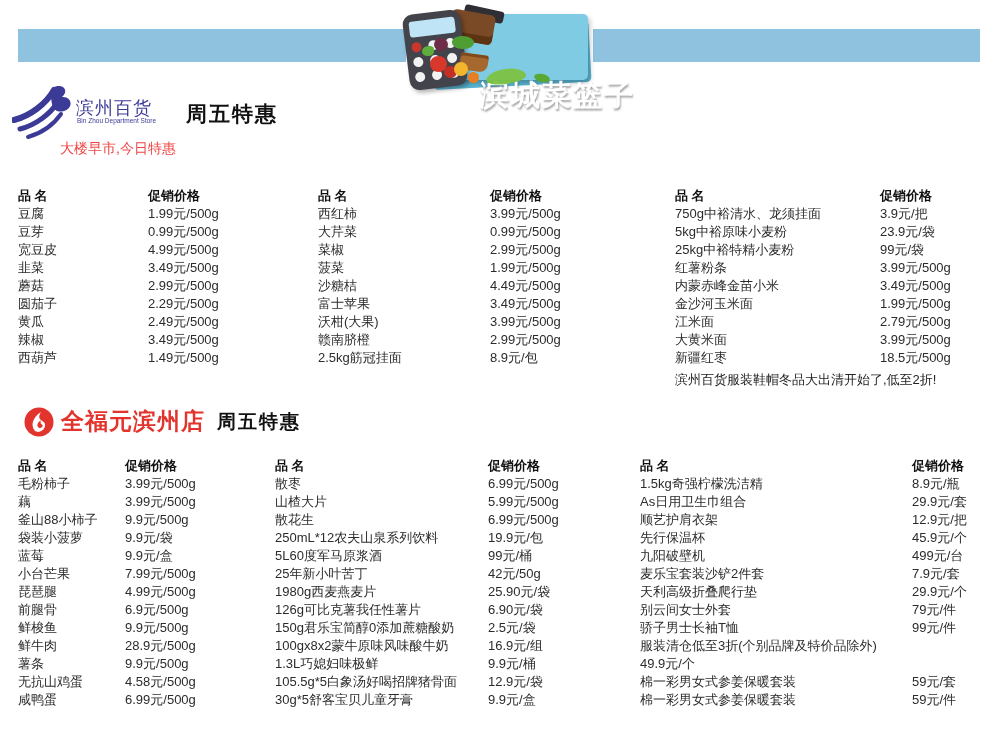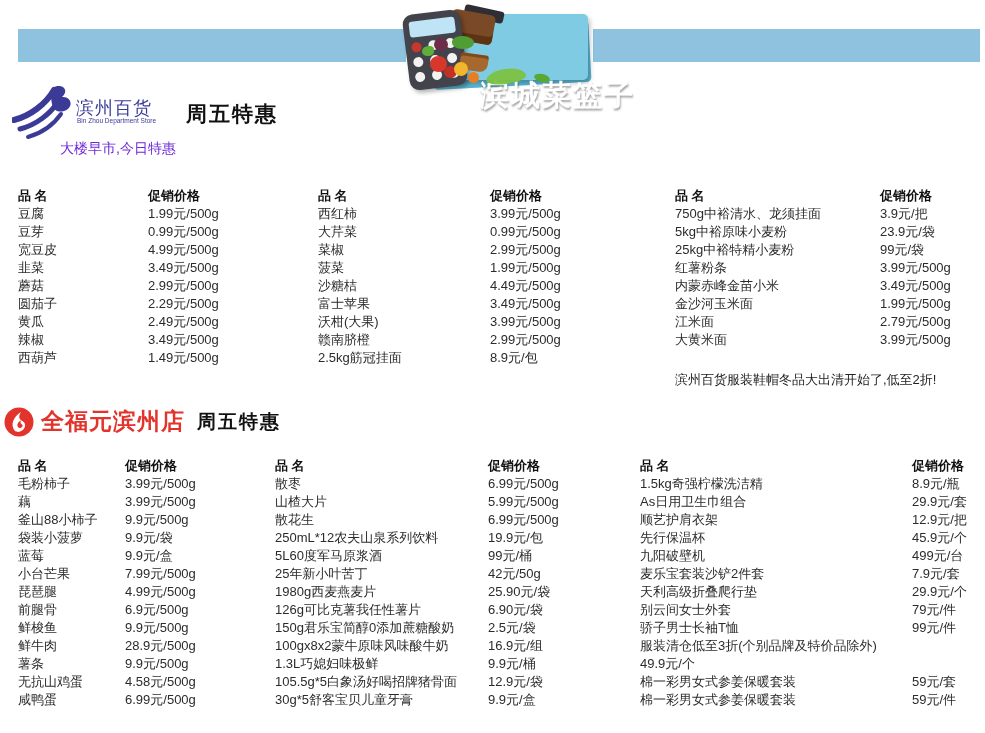--- a/index.html
+++ b/index.html
@@ -43,22 +43,22 @@
   .veg-pepper{left:50px;top:56px;width:14px;height:14px;background:#f2b52c;}
   .veg-orange{left:64px;top:66px;width:11px;height:11px;background:#e87e23;}
   .veg-leafy{left:18px;top:40px;width:12px;height:10px;background:#5fae3b;border-radius:60% 40% 50% 50%;}
 
   
   .s1-head{position:absolute;left:12px;top:84px;height:62px;}
   .s1-logo-svg{position:absolute;left:0;top:0;}
   .s1-logo-cn{position:absolute;left:64px;top:12px;font-size:18px;font-weight:normal;color:#3b3a97;letter-spacing:1px;white-space:nowrap;}
   .s1-logo-en{position:absolute;left:65px;top:33px;font-size:6.5px;color:#3b3a97;white-space:nowrap;}
   .s1-title{position:absolute;left:186px;top:100px;font-size:21px;font-weight:bold;color:#111;letter-spacing:2px;white-space:nowrap;}
-  .s1-sub{position:absolute;left:60px;top:140px;font-size:14px;color:#6d28d9;white-space:nowrap;}
-  .s2-head{position:absolute;left:4px;top:406px;display:flex;align-items:center;}
+  .s1-sub{position:absolute;left:60px;top:140px;font-size:14px;color:#ef4444;white-space:nowrap;}
+  .s2-head{position:absolute;left:24px;top:406px;display:flex;align-items:center;}
   .s2-logo{margin-right:7px;}
   .s2-store{font-size:23px;font-weight:bold;color:#e2342c;letter-spacing:1px;white-space:nowrap;}
   .s2-title{font-size:19px;font-weight:bold;color:#111;margin-left:12px;letter-spacing:2px;white-space:nowrap;}
 
   
   .ptable{position:absolute;display:flex;font-size:13px;line-height:18px;}
   .t1{left:18px;top:187px;}
   .t2{left:18px;top:457px;}
   .g{display:flex;flex-direction:column;}
   .trow,.thead{display:flex;height:18px;white-space:nowrap;}
@@ -272,20 +272,24 @@
         <div class="trow">
           <span class="td name">江米面</span>
           <span class="td price">2.79元/500g</span>
         </div>
 
         <div class="trow">
           <span class="td name">大黄米面</span>
           <span class="td price">3.99元/500g</span>
         </div>
 
+        <div class="trow">
+          <span class="td name">新疆红枣</span>
+          <span class="td price">18.5元/500g</span>
+        </div>
       </div>
   </div>
 </div>
 <div class="note">滨州百货服装鞋帽冬品大出清开始了,低至2折!</div>
 
 <div class="s2-head">
   <svg class="s2-logo" width="30" height="30" viewBox="0 0 30 30">
     <circle cx="15" cy="15" r="14.5" fill="#e2342c"></circle>
     <path d="M11 24 C6 18 9 10 17 5 C14 10 15 12 19 14.5 C23 17 21 23 16 24.6 C14 25.2 12 24.8 11 24 Z" fill="#ffffff"></path>
     <path d="M14 20 C12.5 17.5 14 15 17 13.5 C16 15.5 16.6 16.5 18 17.5 C19.5 18.7 18 21 15.8 21 C15 21 14.4 20.6 14 20 Z" fill="#e2342c"></path>

